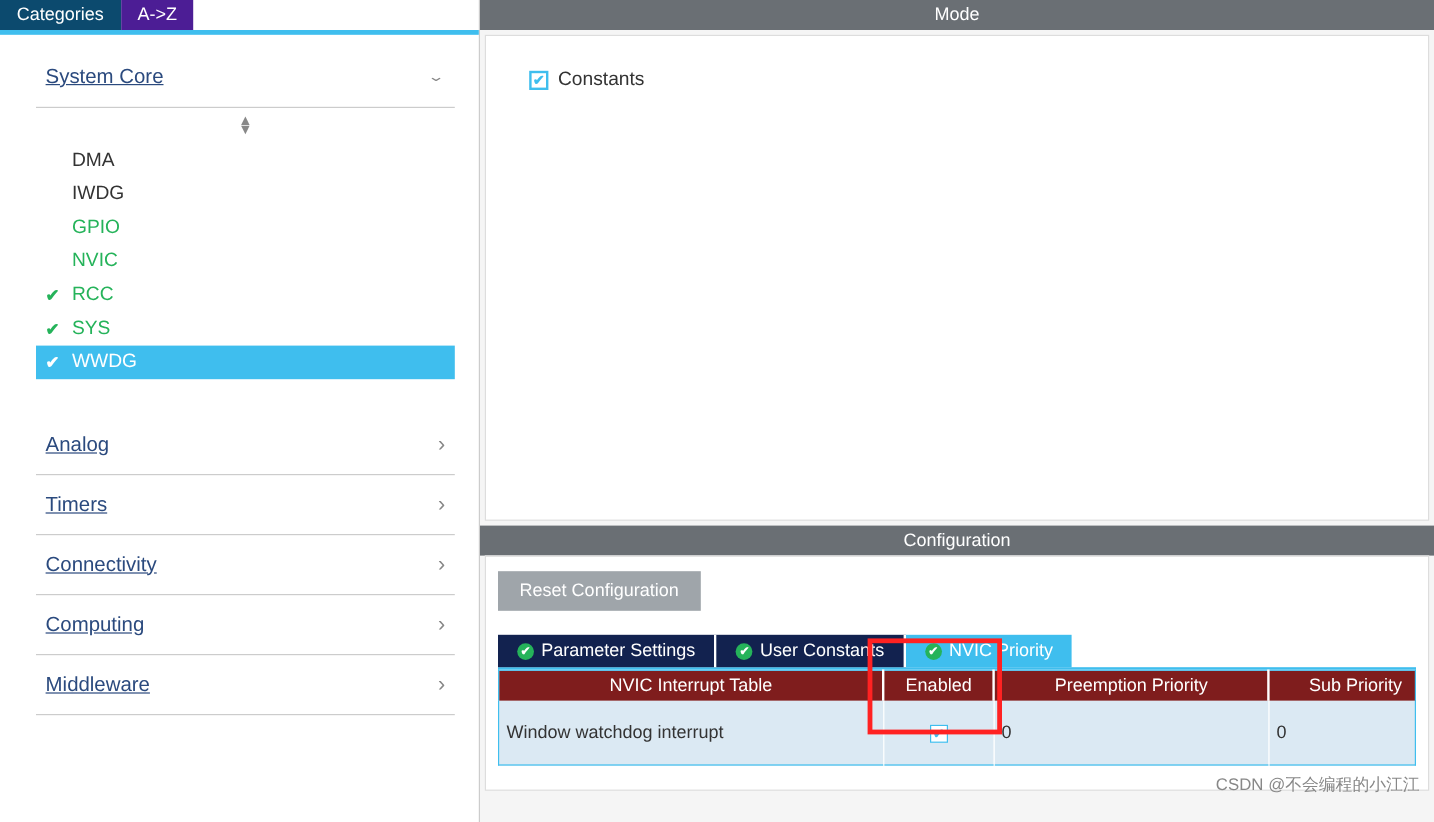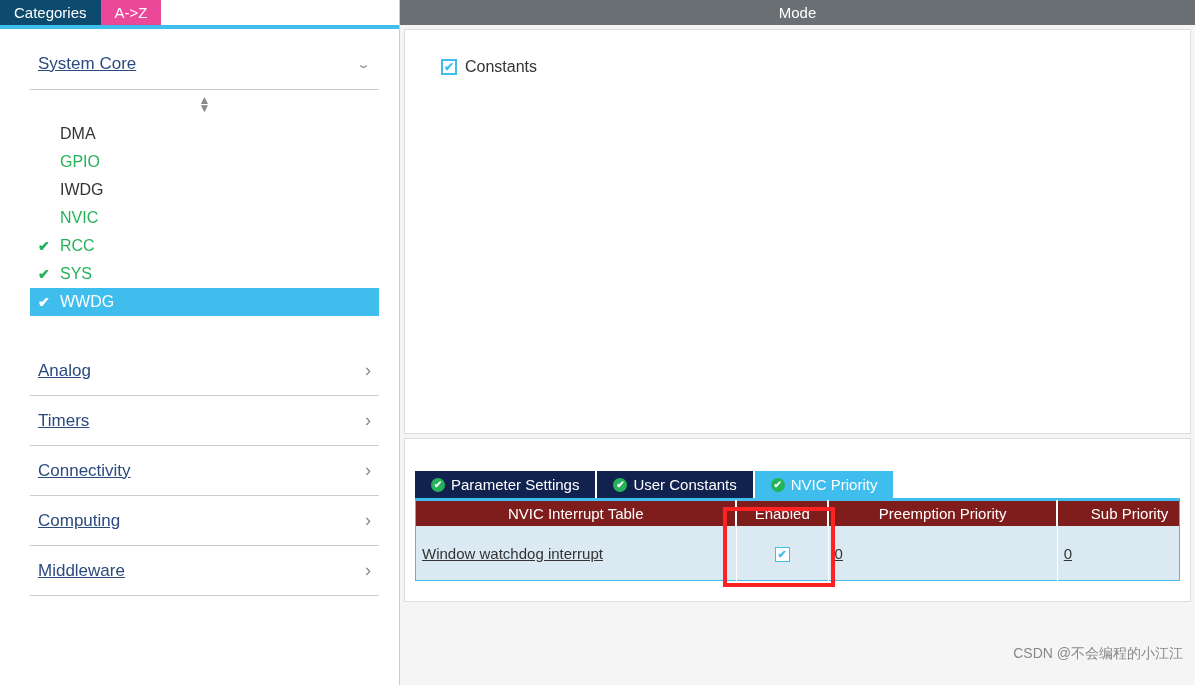--- a/index.html
+++ b/index.html
@@ -4,21 +4,21 @@
 <style>
   * { box-sizing: border-box; margin: 0; padding: 0; }
   body { font-family: Arial, sans-serif; font-size: 14px; width: 1195px; height: 685px; overflow: hidden; background: #fff; }
   .container { display: flex; height: 100%; }
 
   
   .sidebar { width: 400px; border-right: 1px solid #ccc; }
   .tabs-row { display: flex; border-bottom: 4px solid #3fbeee; }
   .tab { padding: 4px 14px; font-size: 15px; cursor: pointer; }
   .tab.active { background: #0c4a6e; color: #fff; }
-  .tab.dark { background: #ec4899; color: #fff; text-align: right; }
+  .tab.dark { background: #4c1d95; color: #fff; text-align: right; }
   .panel { padding: 10px 20px 0 30px; }
   .section { border-bottom: 1px solid #ccc; padding: 14px 8px; display: flex; align-items: center; justify-content: space-between; cursor: pointer; }
   .section-title { color: #2b4a7e; font-size: 17px; text-decoration: underline; }
   .chev { color: #888; font-size: 18px; }
   .chev.down { transform: scaleY(0.6); }
   .updown { text-align: center; color: #888; font-size: 12px; line-height: 8px; padding: 6px 0 2px; }
   .tree { padding: 6px 0 30px 0; }
   .tree-item { padding: 4px 0 4px 30px; font-size: 16px; height: 28px; display: flex; align-items: center; position: relative; cursor: pointer; }
   .tree-item.plain { color: #333; }
   .tree-item.green { color: #25b35a; }
@@ -36,21 +36,21 @@
   .config-body { flex: 1; background: #fff; margin: 0 4px 4px; border: 1px solid #ddd; padding: 12px 10px 20px; }
   .reset-btn { background: #9fa5aa; color: #fff; border: none; padding: 8px 18px; font-size: 15px; cursor: pointer; }
   .config-tabs { display: flex; margin-top: 20px; border-bottom: 2px solid #3fbeee; align-items: stretch; }
   .cfg-tab { padding: 5px 16px; display: flex; align-items: center; gap: 6px; font-size: 15px; cursor: pointer; }
   .cfg-tab.navy { background: #12224f; color: #fff; border-right: 2px solid #fff; }
   .cfg-tab.sel { background: #3fbeee; color: #fff; }
   .circle-check { width: 14px; height: 14px; border-radius: 50%; background: #25b35a; color: #fff; font-size: 10px; display: inline-flex; align-items: center; justify-content: center; font-weight: bold; }
   .nvic-table { width: 100%; border-collapse: collapse; font-size: 15px; border: 1px solid #3fbeee; }
   .nvic-table th { background: #7f1d1d; color: #fff; font-weight: normal; padding: 4px 6px; border-right: 2px solid #fff; }
   .nvic-table th:last-child { border-right: none; padding-left: 28px; }
-  .nvic-table td { background: #dbe9f3; color: #333; padding: 18px 6px; height: 30px; border-right: 1px solid #fff; text-decoration: underline; }
+  .nvic-table td { background: #dbe9f3; color: #333; padding: 18px 6px; height: 30px; border-right: 1px solid #fff; }
   .nvic-table td:last-child { border-right: none; }
   .td-center { text-align: center; }
   .small-check { width: 15px; height: 15px; border: 1px solid #3fbeee; display: inline-flex; align-items: center; justify-content: center; color: #3fbeee; font-size: 11px; font-weight: bold; background: #fff; }
   .red-box { position: absolute; border: 4px solid #f22; pointer-events: none; }
   .rel { position: relative; }
   .caption { position: fixed; right: 12px; bottom: 22px; color: #888; font-size: 14px; }
 </style>
 </head>
 <body>
 
@@ -64,25 +64,25 @@
     <div class="panel">
       <div class="section">
         <span class="section-title">System Core</span>
         <span class="chev down">⌄</span>
       </div>
       <div class="updown">▲<br>▼</div>
       <div class="tree">
         <div class="tree-item plain">
             <span>DMA</span>
           </div>
+        <div class="tree-item plain">
+            <span>IWDG</span>
+          </div>
         <div class="tree-item green">
             <span>GPIO</span>
-          </div>
-        <div class="tree-item plain">
-            <span>IWDG</span>
           </div>
         <div class="tree-item green">
             <span>NVIC</span>
           </div>
         <div class="tree-item green">
             <span class="check">✔</span>
             <span>RCC</span>
           </div>
         <div class="tree-item green">
             <span class="check">✔</span>
@@ -120,21 +120,23 @@
     <div>
       <div class="panel-header">Mode</div>
       <div class="mode-body">
         <div class="cbx-row">
           <span class="cbx">✔</span>
           <span>Constants</span>
         </div>
       </div>
     </div>
     <div>
+      <div class="panel-header">Configuration</div>
       <div class="config-body rel">
+        <button class="reset-btn">Reset Configuration</button>
         <div class="config-tabs">
           <div class="cfg-tab navy">
             <span class="circle-check">✔</span>
             <span>Parameter Settings</span>
           </div>
           <div class="cfg-tab navy">
             <span class="circle-check">✔</span>
             <span>User Constants</span>
           </div>
           <div class="cfg-tab sel">

